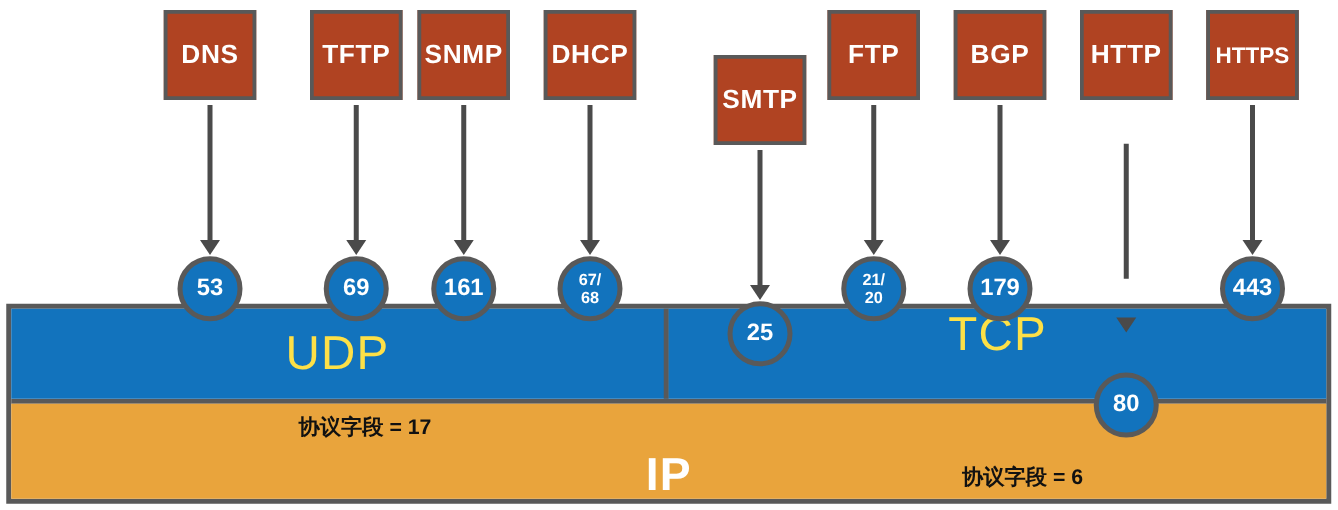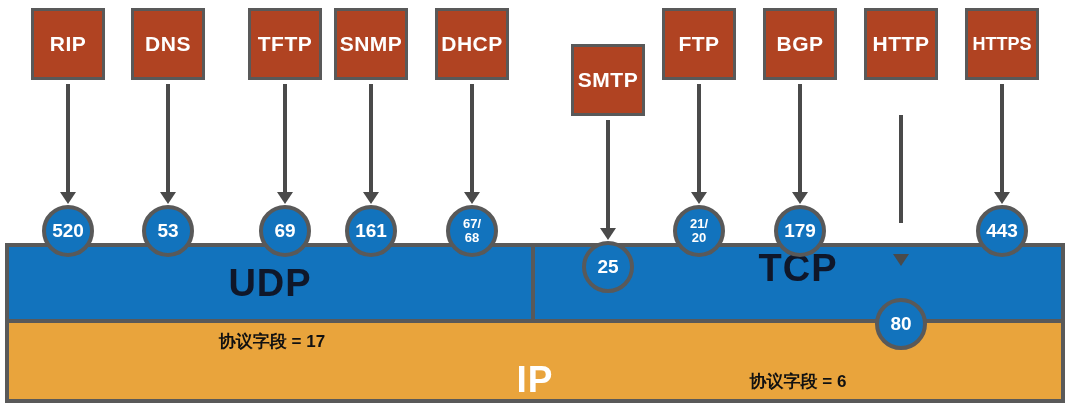--- a/index.html
+++ b/index.html
@@ -54,48 +54,38 @@
     border-bottom:4px solid #595959;
   }
   .udp-cell {
     width:50%; box-sizing:border-box; border-right:4px solid #595959;
     background:#1273BD; display:flex; align-items:center; justify-content:center;
   }
   .tcp-cell {
     flex:1; background:#1273BD;
     display:flex; align-items:flex-start; justify-content:center;
   }
-  .bar-label { color:#0f172a; font-weight:bold; font-size:38px; letter-spacing:1px; }
+  .bar-label { color:#fde047; font-weight:normal; font-size:38px; letter-spacing:1px; }
   .ip-row { flex:1; background:#E9A43C; position:relative; }
   .field-label {
     position:absolute; top:7px; width:50%; text-align:center;
-    font-weight:bold; font-size:17px; color:#111111;
+    font-weight:bold; font-size:17px; color:#111111;padding-left:20px;
   }
   .field-left  { left:0; }
   .field-right { left:50%;margin-top:40px; }
   .ip-label {
     position:absolute; top:36px; left:0; right:0; text-align:center;
     color:#ffffff; font-weight:bold; font-size:37px; letter-spacing:1px;
   }
 </style>
 </head>
 <body>
 
 <div class="stage">
 
-  <div class="proto-col c0">
-    <div class="pbox">
-        <span>RIP</span>
-      </div>
-    <div class="stem"></div>
-    <div class="ahead"></div>
-    <div class="pcircle">
-        <span>520</span>
-      </div>
-  </div>
 
   <div class="proto-col c1">
     <div class="pbox">
         <span>DNS</span>
       </div>
     <div class="stem"></div>
     <div class="ahead"></div>
     <div class="pcircle">
         <span>53</span>
       </div>

